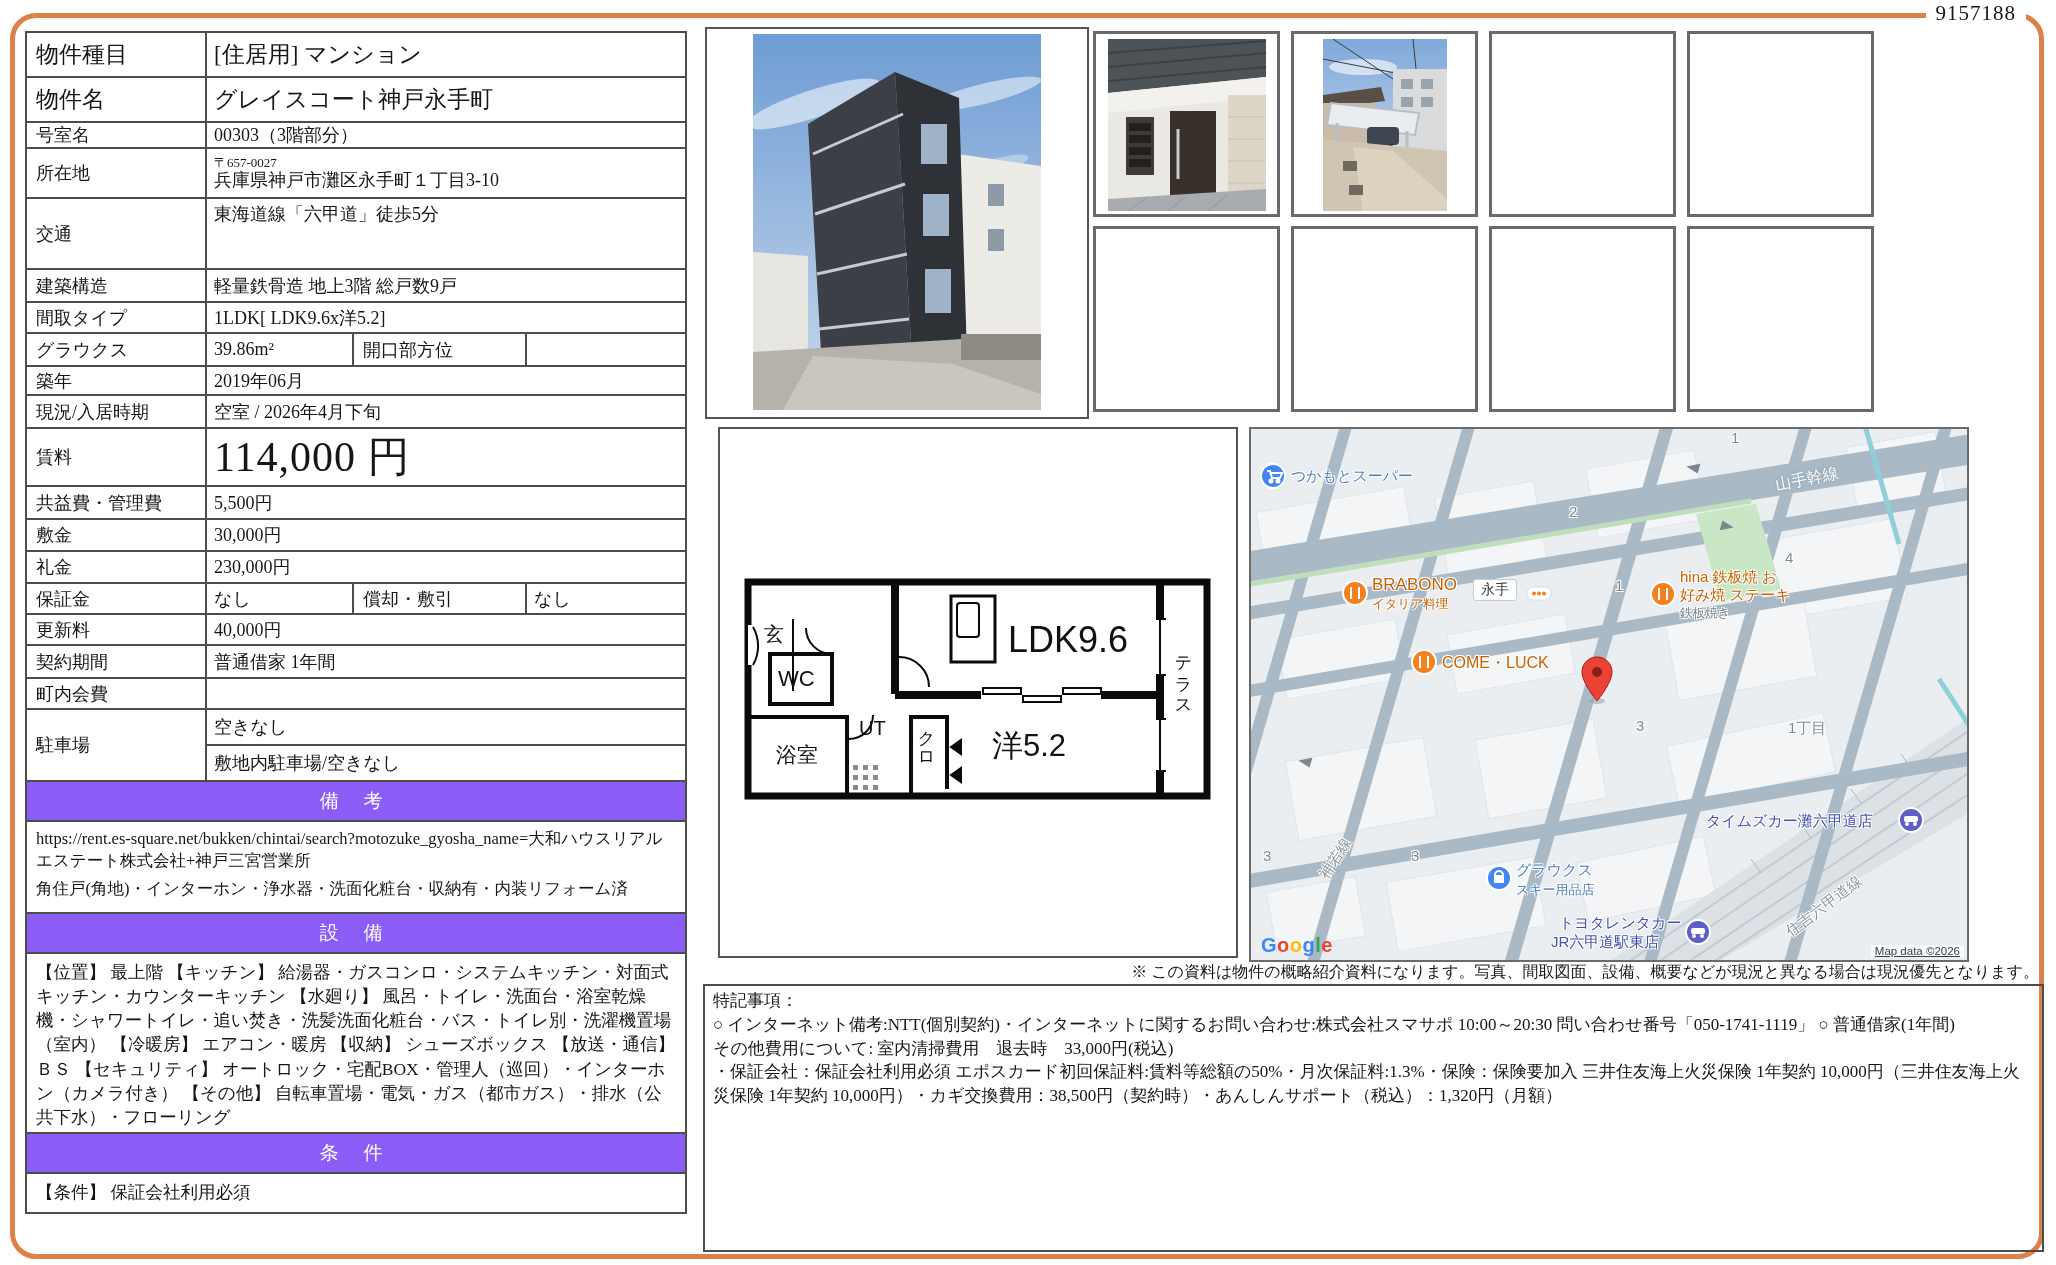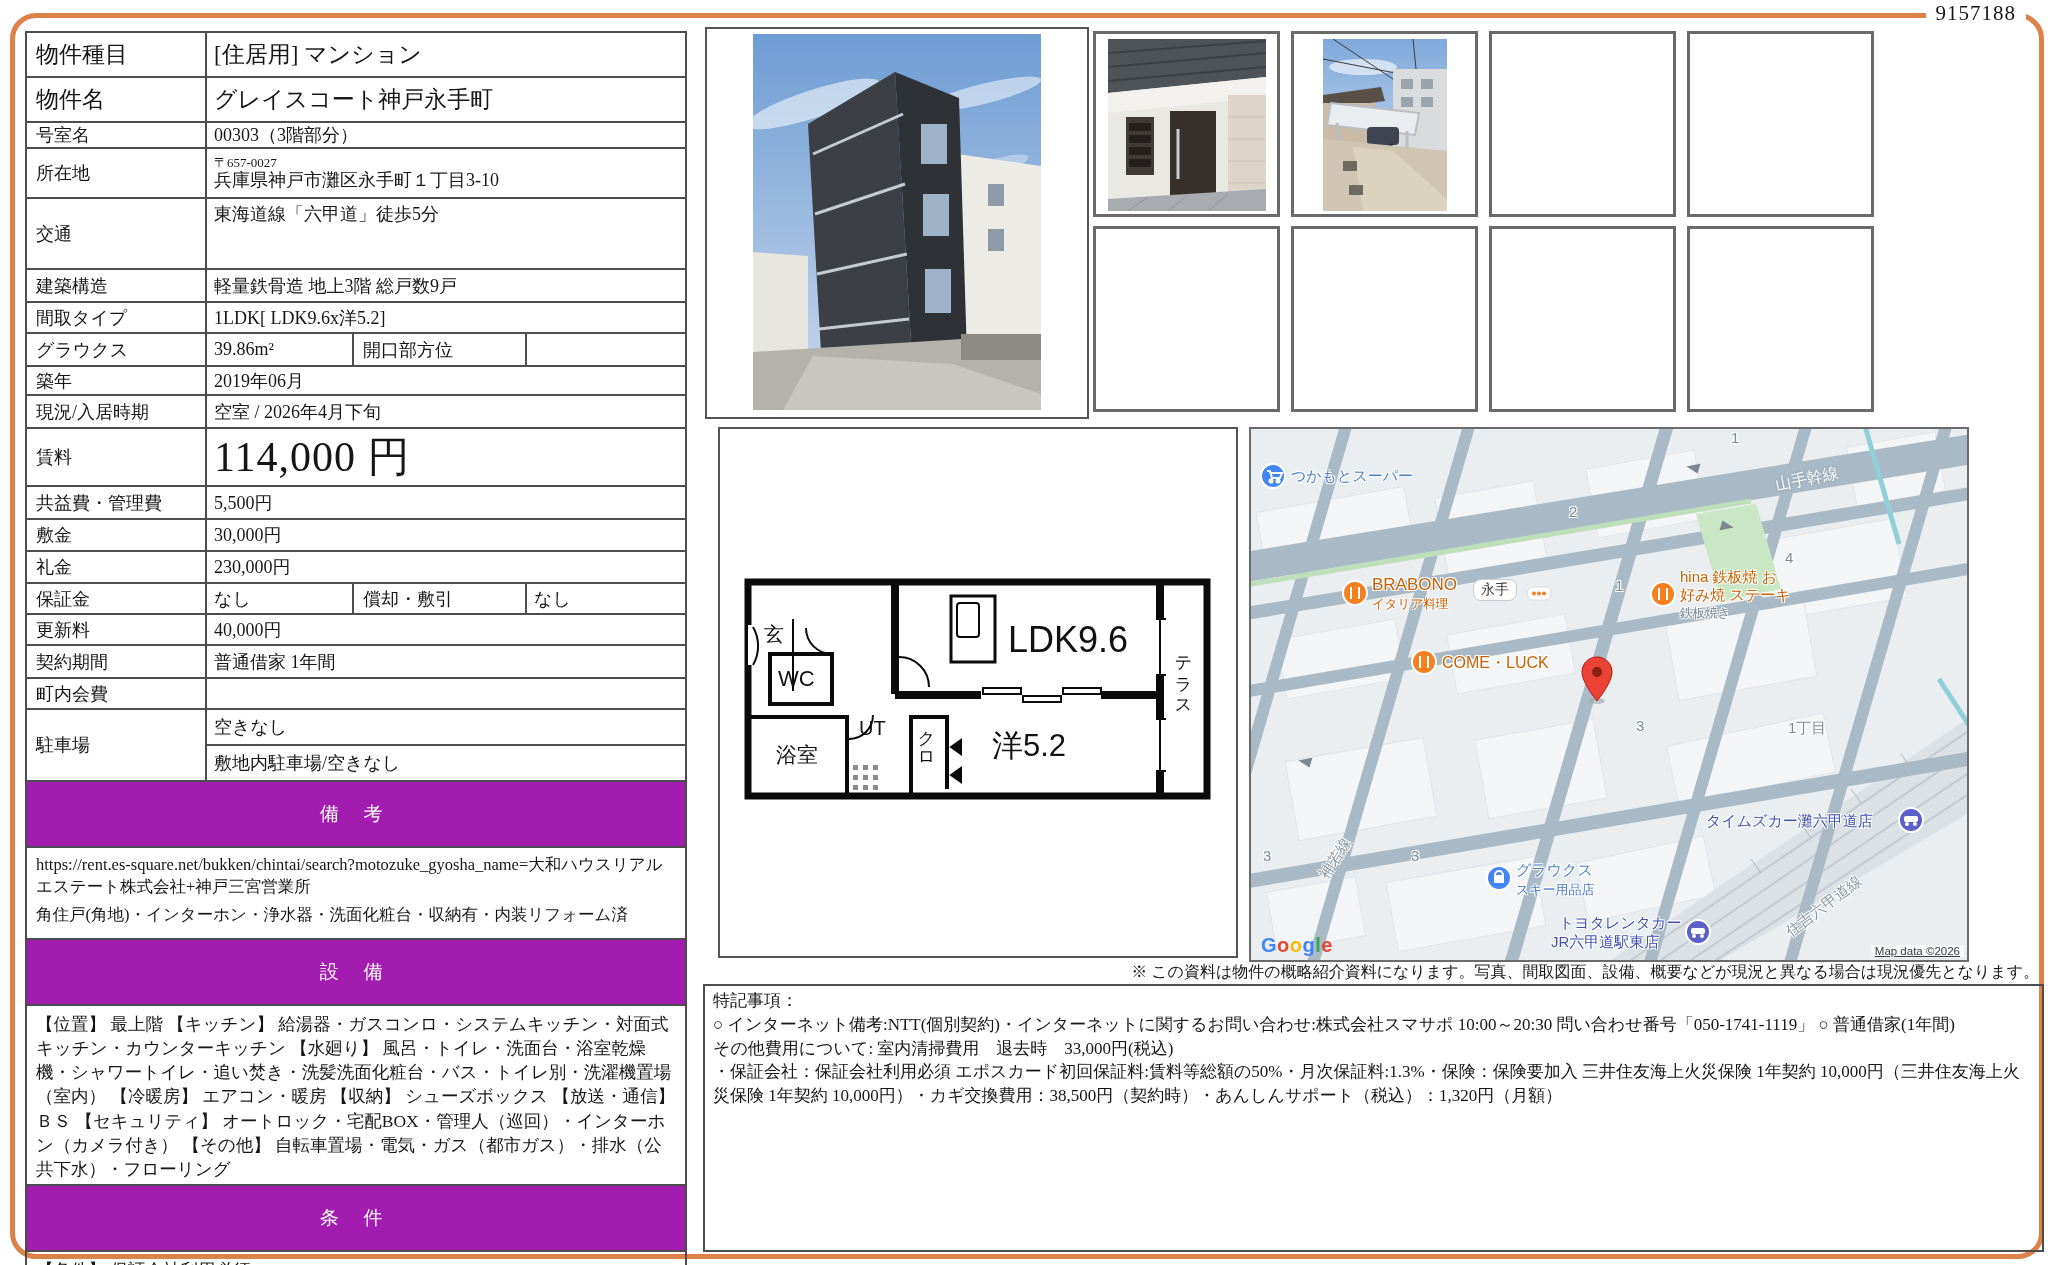--- a/index.html
+++ b/index.html
@@ -11,22 +11,22 @@
          padding:0 10px;font-size:21px;letter-spacing:1px;}
   .content{position:absolute;inset:0;z-index:2;}
 
   
   table.ltable{position:absolute;left:25px;top:31px;width:660px;border-collapse:collapse;
                table-layout:fixed;border-radius:32px;}
   .ltable td{border:2px solid #4D4D4D;padding:0 7px;font-size:18px;overflow:hidden;
              vertical-align:middle;}
   .ltable .lab{padding-left:9px;}
   .ltable .big{font-size:23px;}
-  .ltable .sec{background:#a21caf;color:#fff;text-align:center;font-size:19px;
-               letter-spacing:10px;padding:19px 0;}
+  .ltable .sec{background:#8b5cf6;color:#fff;text-align:center;font-size:19px;
+               letter-spacing:10px;padding:6px 0;}
   .ltable .rent{font-size:42px;letter-spacing:1px;}
   .ltable .vtop{vertical-align:top;padding-top:3px;}
   .postal{font-size:13px;line-height:1.1;padding-top:2px;}
   .addr{font-size:18px;line-height:1.2;}
   .wraptext{font-size:16.5px;line-height:1.32;padding:3px 2px;word-break:break-all;}
   .equip{font-size:17.5px;line-height:1.38;padding:3px 2px;}
 
   
   .pbox{position:absolute;background:#fff;border:3px solid #6A6A6A;}
   .pbox.largebox{border-width:2px;border-color:#555;}
@@ -45,21 +45,21 @@
        font-family:"Liberation Sans","DejaVu Sans",sans-serif;}
   .map .lbl{position:absolute;white-space:nowrap;
         text-shadow:-1px -1px 0 #fff,1px -1px 0 #fff,-1px 1px 0 #fff,1px 1px 0 #fff;}
   .poi-orange{color:#C96100;font-size:15px;}
   .poi-orange.small{font-size:12.5px;}
   .poi-gray{color:#77818A;font-size:12.5px;}
   .poi-blue{color:#4D7FBF;font-size:14.5px;}
   .poi-indigo{color:#4350AF;font-size:15px;}
   .blocknum{color:#7E8A94;font-size:15px;}
   .roadlbl{color:#8A959E;font-size:15px;}
-  .busstop{position:absolute;background:#fff;border:1px solid #C6CCD1;border-radius:8px;
+  .busstop{position:absolute;background:#fff;border:1px solid #C6CCD1;border-radius:3px;
            color:#333;font-size:14px;padding:1px 7px;}
   .gleft{position:absolute;left:10px;top:505px;font-size:20px;font-weight:bold;
          letter-spacing:.5px;}
   .mapdata{position:absolute;right:3px;bottom:3px;font-size:11.5px;color:#3C4043;
            background:rgba(255,255,255,.65);padding:0 4px;text-decoration:underline;}
 
   
   .footnote{position:absolute;top:962px;right:17px;font-size:16px;}
   .notes{position:absolute;left:703px;top:984px;width:1321px;height:258px;
          border:2px solid #4D4D4D;padding:3px 8px;font-size:17px;line-height:1.4;}

